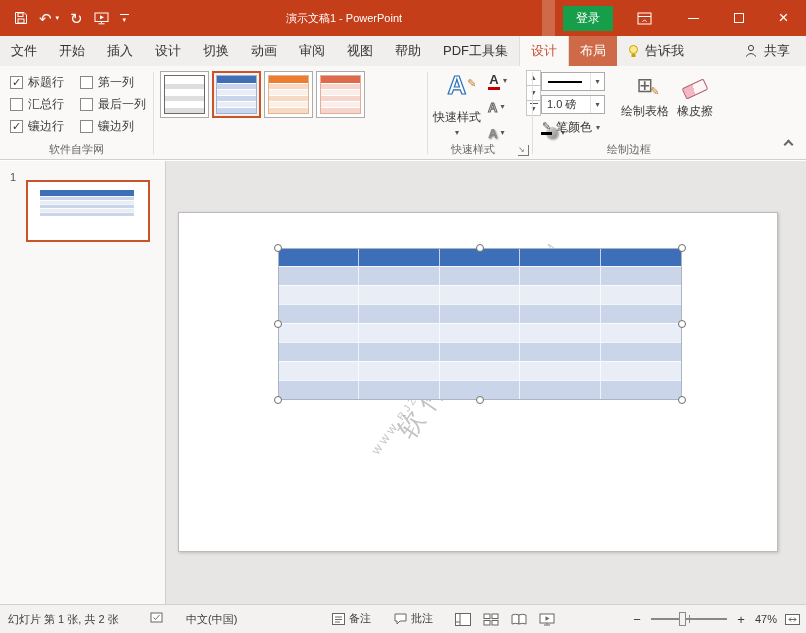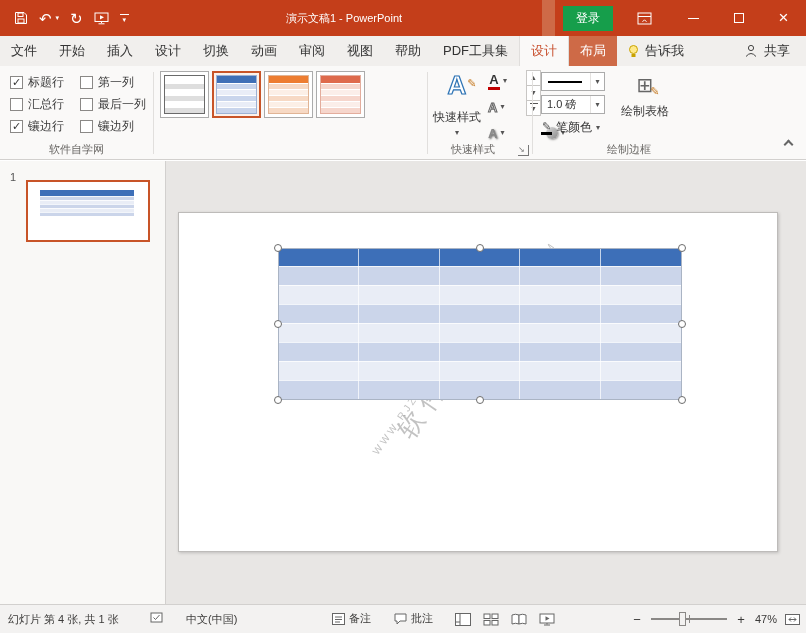--- a/index.html
+++ b/index.html
@@ -361,20 +361,26 @@
         </span>
         <span>笔颜色</span>
         <span class="caret">▾</span>
       </div>
       <div class="big-btn" style="left:88px;">
         <span class="bb-icon">
           <span class="ic-drawtable">⊞</span>
           <span class="ic-drawtable-pen">✎</span>
         </span>
         <span class="bb-label">绘制表格</span>
+      </div>
+      <div class="big-btn" style="left:138px;">
+        <span class="bb-icon">
+            <span class="ic-eraser"></span>
+          </span>
+        <span class="bb-label">橡皮擦</span>
       </div>
       <div class="grp-label">绘制边框</div>
     </div>
 
     <span class="collapse-ribbon">
         <i></i>
       </span>
   </div>
 
   <div class="thumb-panel">
@@ -420,21 +426,21 @@
         <span class="handle h-ml"></span>
         <span class="handle h-mr"></span>
         <span class="handle h-bl"></span>
         <span class="handle h-bm"></span>
         <span class="handle h-br"></span>
       </div>
     </div>
   </div>
 
   <div class="statusbar">
-    <span class="sb-item" style="left:8px;">幻灯片 第 4 张, 共 1 张</span>
+    <span class="sb-item" style="left:8px;">幻灯片 第 1 张, 共 2 张</span>
     <span class="sb-group" style="left:150px;">
       <svg width="13" height="13" viewBox="0 0 13 13">
           <rect x="1" y="2" width="11" height="9" fill="#fff" stroke="#666"></rect>
           <path d="M3.5 6.5 l2 2 l4 -4.5" stroke="#666" fill="none"></path>
         </svg>
     </span>
     <span class="sb-item" style="left:186px;">中文(中国)</span>
     <span class="sb-group" style="left:332px;">
       <svg width="13" height="12" viewBox="0 0 13 12">
           <rect x="0.5" y="0.5" width="12" height="11" fill="#fff" stroke="#666"></rect>

